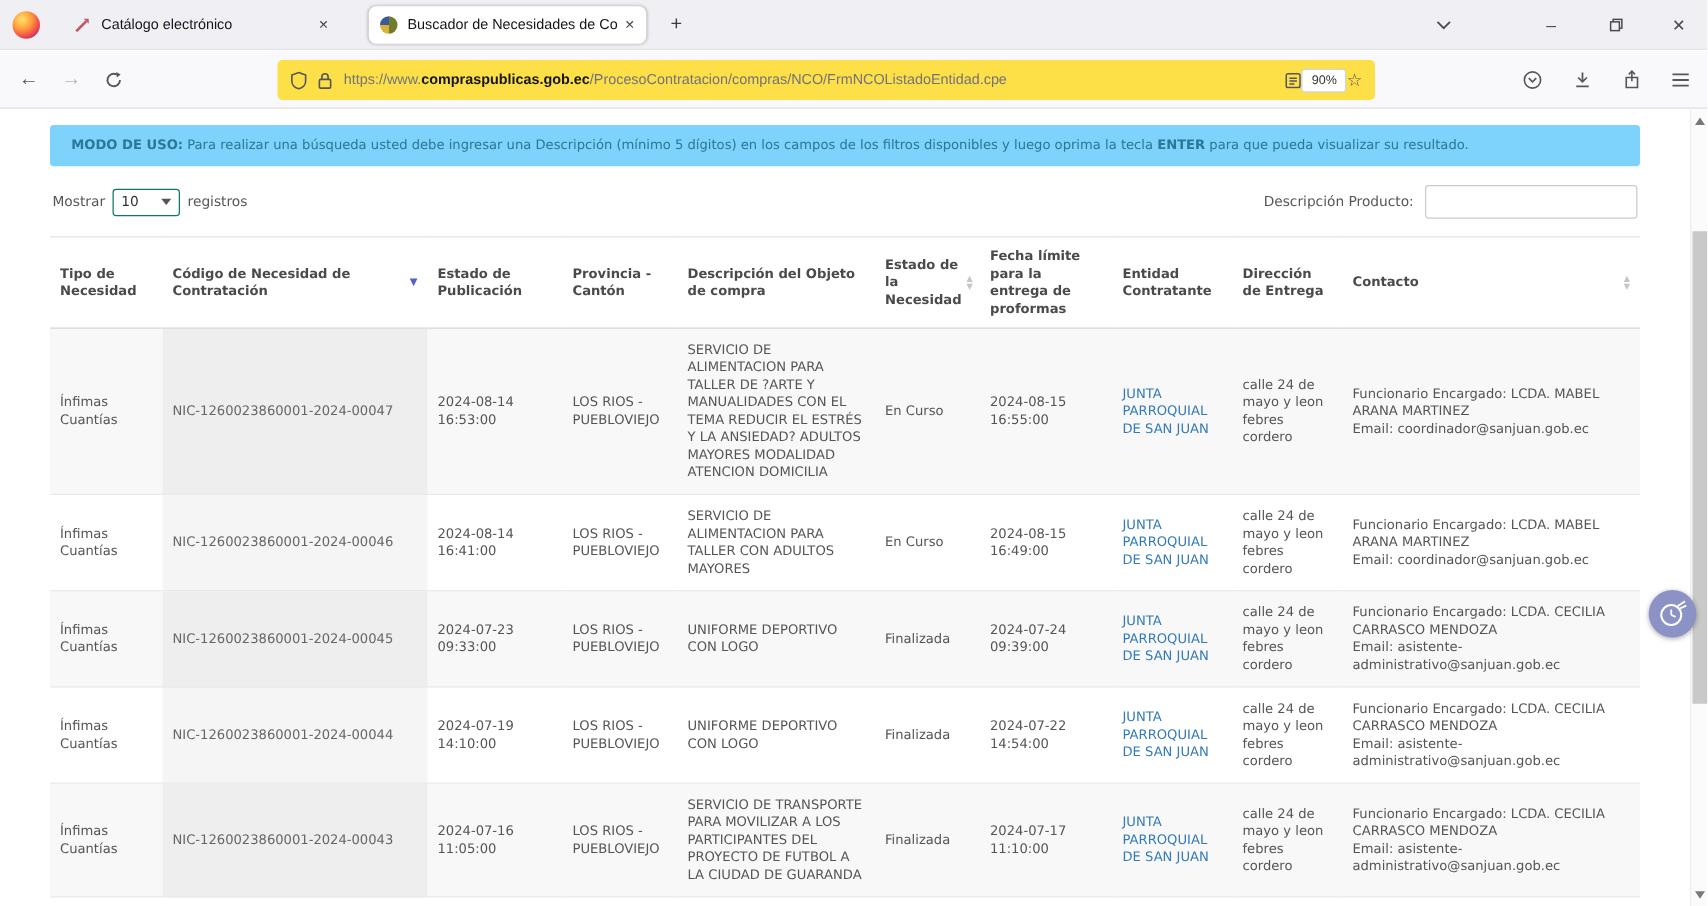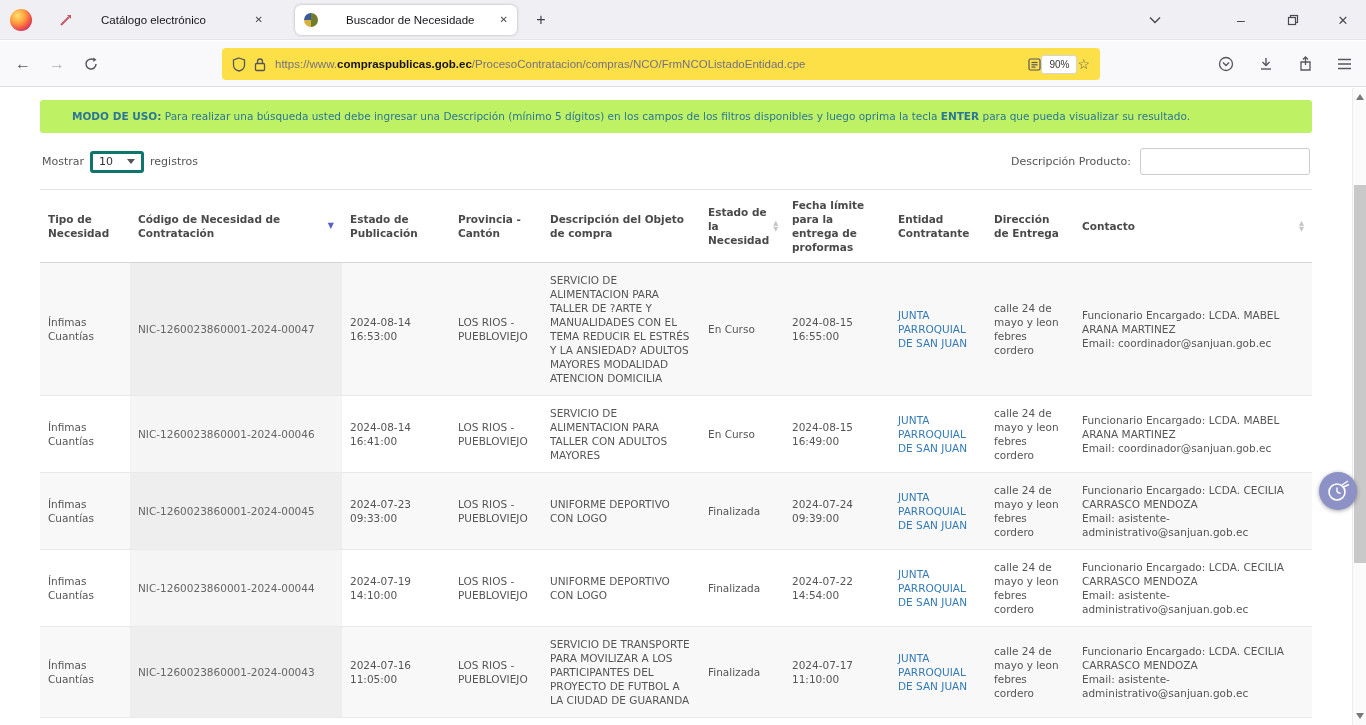--- a/index.html
+++ b/index.html
@@ -5,21 +5,21 @@
   * { margin:0; padding:0; box-sizing:border-box; }
   html,body { width:1366px; height:725px; overflow:hidden; background:#fff; }
   .window { position:relative; width:1366px; height:725px; background:#fff;
             font-family:"Liberation Sans",sans-serif; overflow:hidden; }
 
   
   .tabbar { position:absolute; top:0; left:0; right:0; height:40px; background:#f0f0f4;
             border-bottom:1px solid #e3e3e8; display:flex; align-items:center; }
   .ff-view { width:22px; height:22px; margin-left:10px; border-radius:50%;
              background:radial-gradient(circle at 35% 30%, #ffe36e 0%, #ff9a3c 38%, #f1544a 62%, #b4236e 88%); }
-  .tab { display:flex; align-items:center; height:30px; padding:0 9px; font-size:11.5px; color:#15141a;gap:20px; }
+  .tab { display:flex; align-items:center; height:30px; padding:0 9px; font-size:11.5px; color:#15141a; }
   .tab-inactive { width:222px; margin-left:18px; }
   .tab-active { width:222px; margin-left:23px; background:#fff; border-radius:6px;
                 box-shadow:0 0 3px rgba(0,0,0,.28); }
   .favicon { width:14px; height:14px; margin-right:8px; flex:0 0 auto; }
   .fav-buscador { border-radius:50%; background:conic-gradient(#6f7d2c 0 50%, #d9b23c 50% 75%, #3b5a9a 75% 100%); }
   .tab-title { flex:1; white-space:nowrap; overflow:hidden; }
   .tab-close { font-size:10px; color:#4a4a52; margin-left:6px; }
   .new-tab { margin-left:12px; font-size:16px; color:#3c3c44; width:24px; text-align:center; }
   .tabbar-right-icon { position:absolute; top:0; height:40px; display:flex; align-items:center; justify-content:center; color:#4a4a52; }
   .i-tablist { right:196px; width:30px; }
@@ -42,25 +42,25 @@
   .url-domain { color:#15141a; font-weight:bold; }
   .url-right { margin-left:auto; display:flex; align-items:center; }
   .zoom-pill { background:#fff; border:1px solid #d4d4db; border-radius:3px; font-size:10px;
                color:#333; padding:3px 7px; }
   .star { font-size:14px; color:#55555e; }
   .toolbar-right { position:absolute; right:14px; top:0; height:46px; display:flex; align-items:center; gap:24px; }
 
   
   .content { position:absolute; top:88px; left:0; width:1352px; bottom:0; background:#fff; overflow:hidden;
              font-family:"DejaVu Sans",sans-serif; }
-  .banner { margin:12px 40px 0 40px; background:#bef264; border-radius:3px; padding:9px 32px;
+  .banner { margin:12px 40px 0 40px; background:#7dd3fc; border-radius:3px; padding:9px 17px;
             font-size:10.5px; color:#2c7795; line-height:15px; }
   .banner b { font-weight:bold; }
   .controls { margin:15px 42px 0 42px; display:flex; align-items:center; font-size:11px; color:#555; }
-  .select-box { margin:0 6px; width:54px; height:22px; border:3px solid #0f766e; border-radius:3px; background:#fff;
+  .select-box { margin:0 6px; width:54px; height:22px; border:1px solid #0f766e; border-radius:3px; background:#fff;
                 display:flex; align-items:center; justify-content:space-between; padding:0 6px; color:#333; font-size:11px; }
   .caret-down { width:0; height:0; border-left:4px solid transparent; border-right:4px solid transparent;
                 border-top:5px solid #555; }
   .filter { margin-left:auto; display:flex; align-items:center; gap:9px; color:#555; font-size:11px; }
   .filter input { width:170px; height:27px; border:1px solid #ccc; border-radius:3px; outline:none;
                   font-family:"DejaVu Sans",sans-serif; font-size:11px; padding:0 6px; }
 
   
   table.nco { margin:14px 40px 0 40px; width:1272px; border-collapse:collapse; table-layout:fixed;
               font-size:10.5px; color:#555; }

